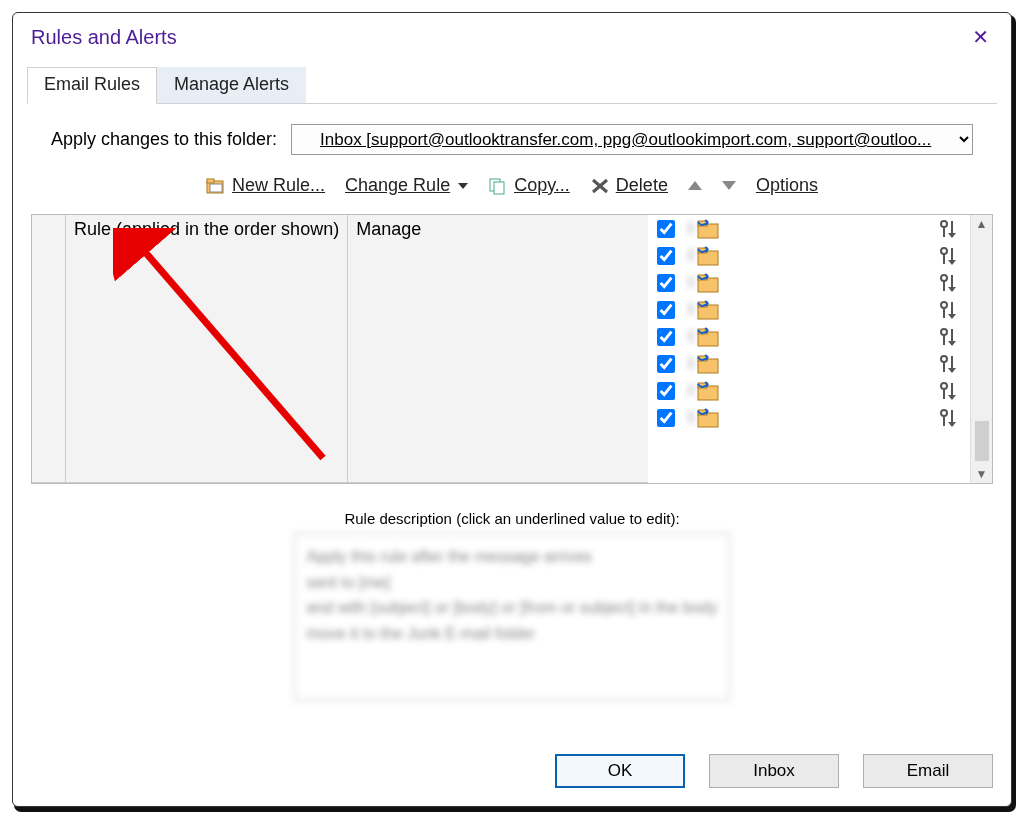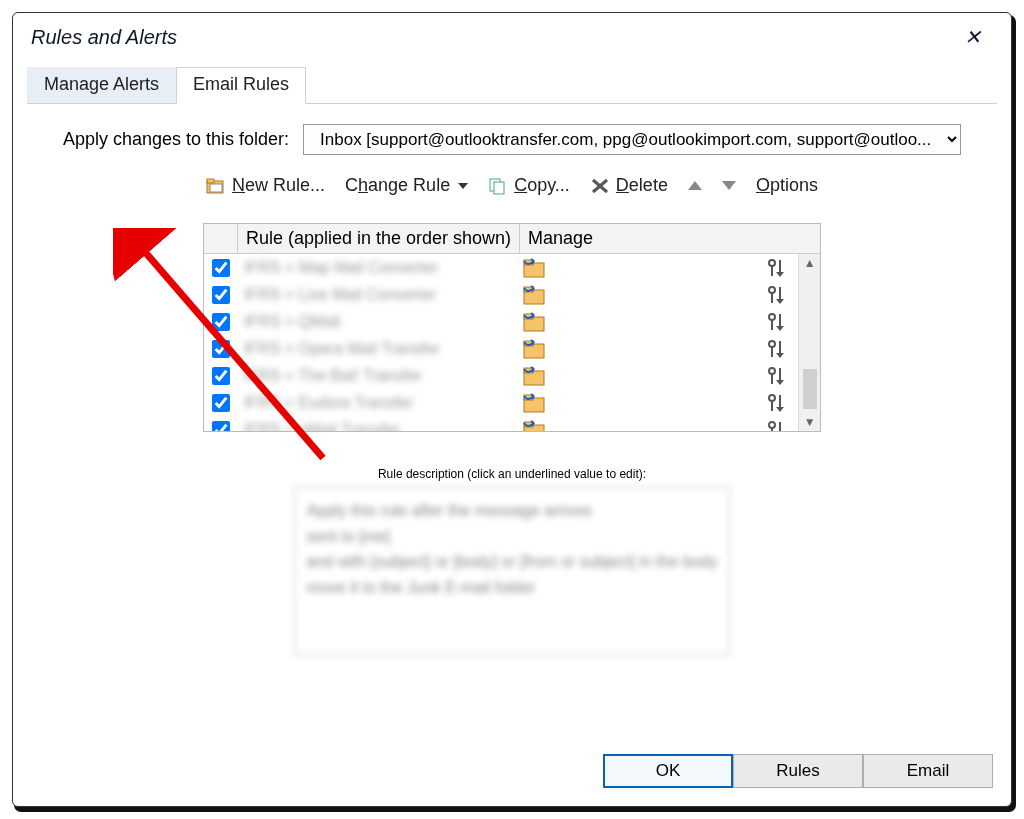--- a/index.html
+++ b/index.html
@@ -6,21 +6,21 @@
   body { margin: 0; background: #fff; padding: 12px; }
   .window {
     width: 1000px; height: 795px;
     border: 1px solid #333; border-radius: 6px;
     box-shadow: 3px 4px 0 1px #111;
     background: #fff; display: flex; flex-direction: column;
     padding: 0; position: relative;
   }
   .titlebar {
     display: flex; justify-content: space-between; align-items: center;
-    padding: 10px 24px 4px 18px; font-size: 20px; color:#0f172a;font-style:italic;
+    padding: 10px 16px 4px 18px; font-size: 20px; color:#4c1d95;
   }
   .close-x { font-size: 20px; cursor: pointer; padding: 2px 6px; }
   .tabs {
     display: flex; align-items: flex-end;
     border-bottom: 1px solid #d0d0d0;
     margin: 12px 14px 0 14px;
   }
   .tab {
     padding: 6px 16px 8px 16px; font-size: 18px; color:#222;
     border: 1px solid transparent; border-bottom: none;
@@ -28,40 +28,40 @@
   }
   .tab.active {
     background: #fff;
     border-color: #d0d0d0;
     border-bottom: 1px solid #fff;
     margin-bottom: -1px;
   }
   .content { padding: 10px 16px 0 16px; flex: 1 1 auto; display:flex; flex-direction:column;align-items:center; }
   .apply-row { display:flex; align-items:center; gap:14px; margin:10px 2px 14px 2px; font-size:18px; }
   .apply-row select {
-    flex:1; font-size:17px; padding:4px 12px;
-    border:1px solid #999; background:#fdfdfd;
+    flex:1; font-size:17px; padding:4px 24px;
+    border:1px solid #999; background:#fdfdfd;text-decoration:underline;
   }
   .toolbar {
     display:flex; align-items:center; gap:12px;
     padding: 4px 4px 8px 4px; font-size:18px; color:#222;
   }
-  .tb-btn { display:inline-flex; align-items:center; gap:6px; cursor:pointer; padding:2px 4px; }
+  .tb-btn { display:inline-flex; align-items:center; gap:6px; cursor:pointer; padding:2px 4px;text-decoration:underline; }
   .tb-btn .u { text-decoration: underline; }
   .ico { display:inline-flex; width:20px; height:18px; }
   .arrow { width:0;height:0;display:inline-block;
            border-left:7px solid transparent;border-right:7px solid transparent;}
   .arrow.up{border-bottom:9px solid #888;}
   .arrow.down{border-top:9px solid #888;}
   .caret-down{width:0;height:0;display:inline-block;
     border-left:5px solid transparent;border-right:5px solid transparent;
     border-top:6px solid #333;margin-left:2px;vertical-align:middle;}
   .rules-box {
-    border:1px solid #bbb; margin:17px 2px;
-    display:flex; flex-direction:column; height:209px;
+    border:1px solid #bbb; margin:8px 2px;
+    display:flex; flex-direction:row; height:270px;
   }
   .rules-header {
     display:flex; background:#f3f3f3; border-bottom:1px solid #ccc;
     font-size:18px;
   }
   .rules-header .col-chk{width:34px;border-right:1px solid #ccc;}
   .rules-header .col-rule{flex:1; padding:4px 8px;border-right:1px solid #ccc;}
   .rules-header .col-act{width:300px;padding:4px 8px;}
   .rules-body { flex:1; overflow:hidden; position:relative;}
   .rule-row { display:flex; align-items:center; height:27px;}
@@ -73,28 +73,28 @@
     white-space:nowrap; overflow:hidden;
   }
   .rule-row .act { width:300px; display:flex; gap:0; align-items:center;
     justify-content:space-between; padding-right:28px;}
   .act-move, .act-tool { width:28px;height:22px; }
   .scroll-col{position:absolute;right:0;top:0;bottom:0;width:22px;
     background:#f0f0f0;border-left:1px solid #ddd;
     display:flex;flex-direction:column;justify-content:space-between;align-items:center;}
   .scroll-col .sb-arrow{font-size:12px;color:#666;padding:2px;cursor:pointer;}
   .scroll-col .sb-thumb{width:14px;height:40px;background:#cfcfcf;margin-top:auto;margin-bottom:4px;}
-  .desc-label{font-size:12px;margin:18px 4px 6px 4px;}
+  .desc-label{font-size:15px;margin:18px 4px 6px 4px;}
   .desc-box{
     border:1px solid #bbb;margin:0 2px;flex:0 0 168px;
     padding:10px 12px;font-size:16px;color:#888;line-height:1.6;
     filter: blur(3px);overflow:hidden;
   }
   .buttons{
-    display:flex;justify-content:flex-end;gap:0;
+    display:flex;justify-content:flex-end;gap:24px;
     padding:16px 18px 18px 0;
   }
   .buttons button{
     width:130px;height:34px;font-size:17px;
     background:#eaeaea;border:1px solid #adadad;cursor:pointer;
   }
   .buttons button.primary{border:2px solid #0a63b0;background:#f3f8fd;}
   
   .anno-arrow{position:absolute;left:100px;top:215px;pointer-events:none;}
 </style>
@@ -102,22 +102,22 @@
 <body>
 
 <div class="window">
 
   <div class="titlebar">
     <span>Rules and Alerts</span>
     <span class="close-x">✕</span>
   </div>
 
   <div class="tabs">
+    <div class="tab active">Email Rules</div>
     <div class="tab">Manage Alerts</div>
-    <div class="tab active">Email Rules</div>
   </div>
 
   <div class="content">
 
     <div class="apply-row">
       <span>Apply changes to this folder:</span>
       <select>
         <option>Inbox [support@outlooktransfer.com, ppg@outlookimport.com, support@outloo...</option>
       </select>
     </div>
@@ -346,21 +346,21 @@
         <div>Apply this rule after the message arrives</div>
         <div>sent to [me]</div>
         <div>  and with [subject] or [body] or [from or subject]  in the body</div>
         <div>move it to the Junk E-mail folder</div>
       </div>
 
   </div>
 
   <div class="buttons">
     <button class="primary">OK</button>
-    <button>Rules</button>
+    <button>Inbox</button>
     <button>Email</button>
   </div>
 
   <svg class="anno-arrow" width="240" height="260">
     <defs>
       <marker id="ah" markerWidth="14" markerHeight="14" refX="3" refY="6" orient="auto">
         <path d="M0,0 L12,6 L0,12 Z" fill="#e60000"></path>
       </marker>
     </defs>
     <line x1="210" y1="230" x2="20" y2="10" stroke="#e60000" stroke-width="7" marker-end="url(#ah)"></line>

